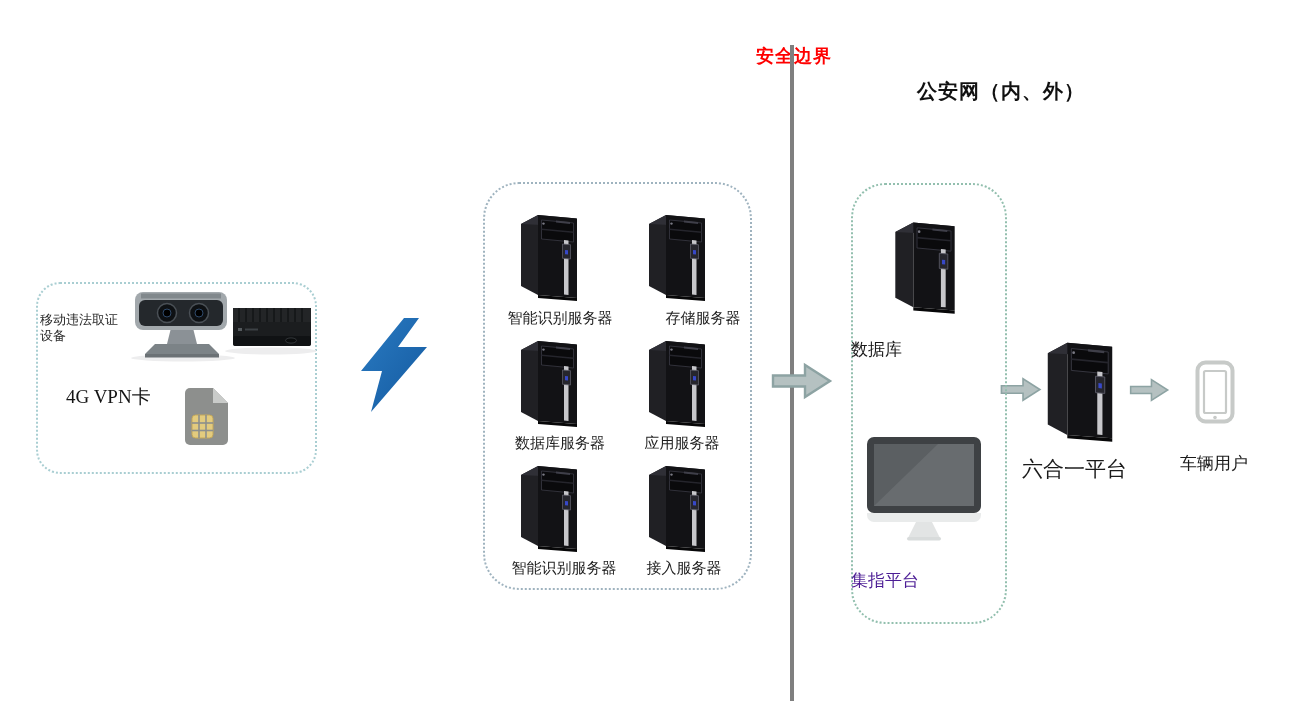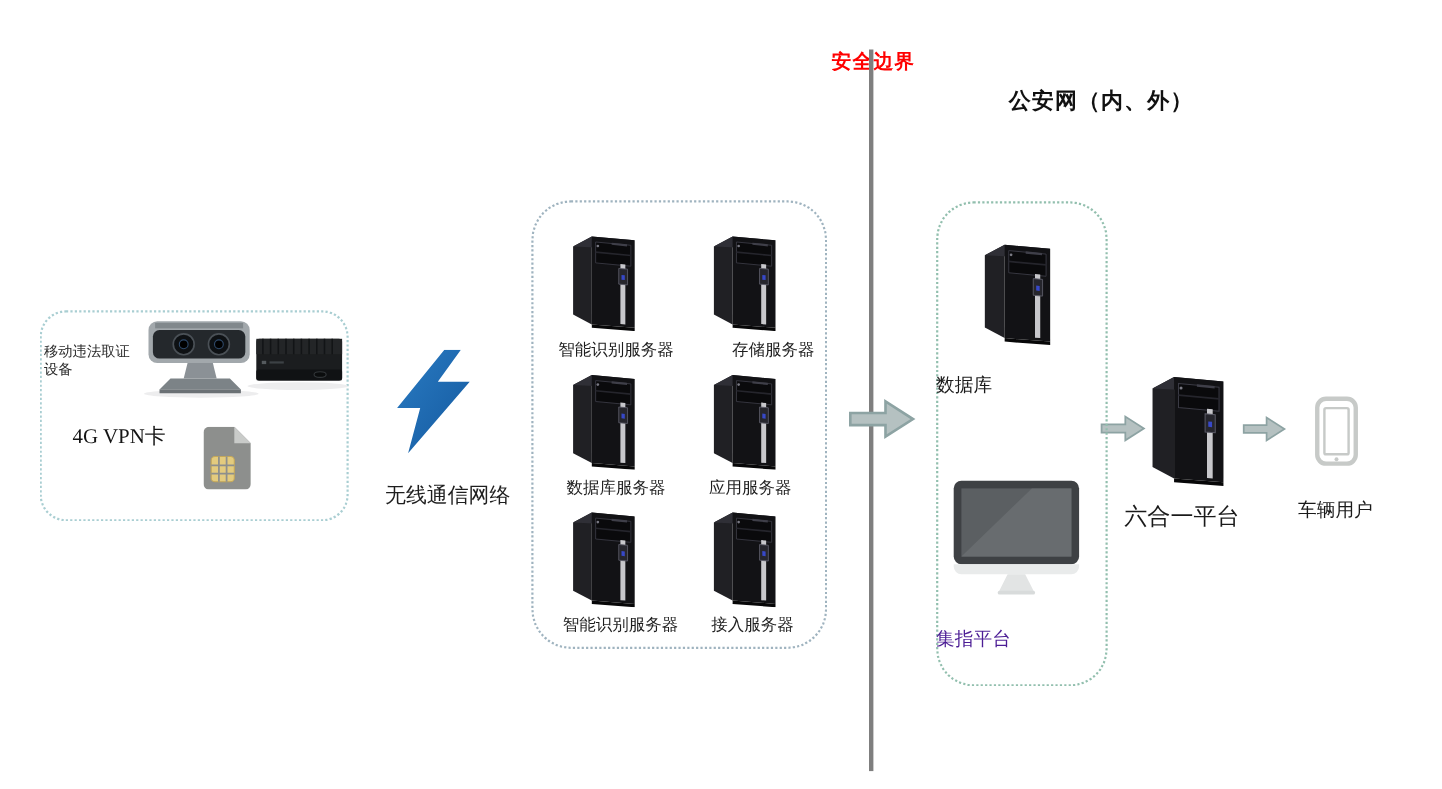--- a/index.html
+++ b/index.html
@@ -159,21 +159,20 @@
       <use href="#sym-capture"></use>
     </svg>
   <div class="abs sim-label">4G  VPN卡</div>
   <svg class="abs sim-icon">
       <use href="#sym-sim"></use>
     </svg>
 
   <svg class="abs bolt-icon">
       <use href="#sym-bolt"></use>
     </svg>
-  <div class="abs wireless-label">无线通信网络</div>
 
   <div class="abs middle-box"></div>
   <svg id="srv0" class="abs server-icon">
       <use href="#sym-server"></use>
     </svg>
   <svg id="srv1" class="abs server-icon">
       <use href="#sym-server"></use>
     </svg>
   <svg id="srv2" class="abs server-icon">
       <use href="#sym-server"></use>

